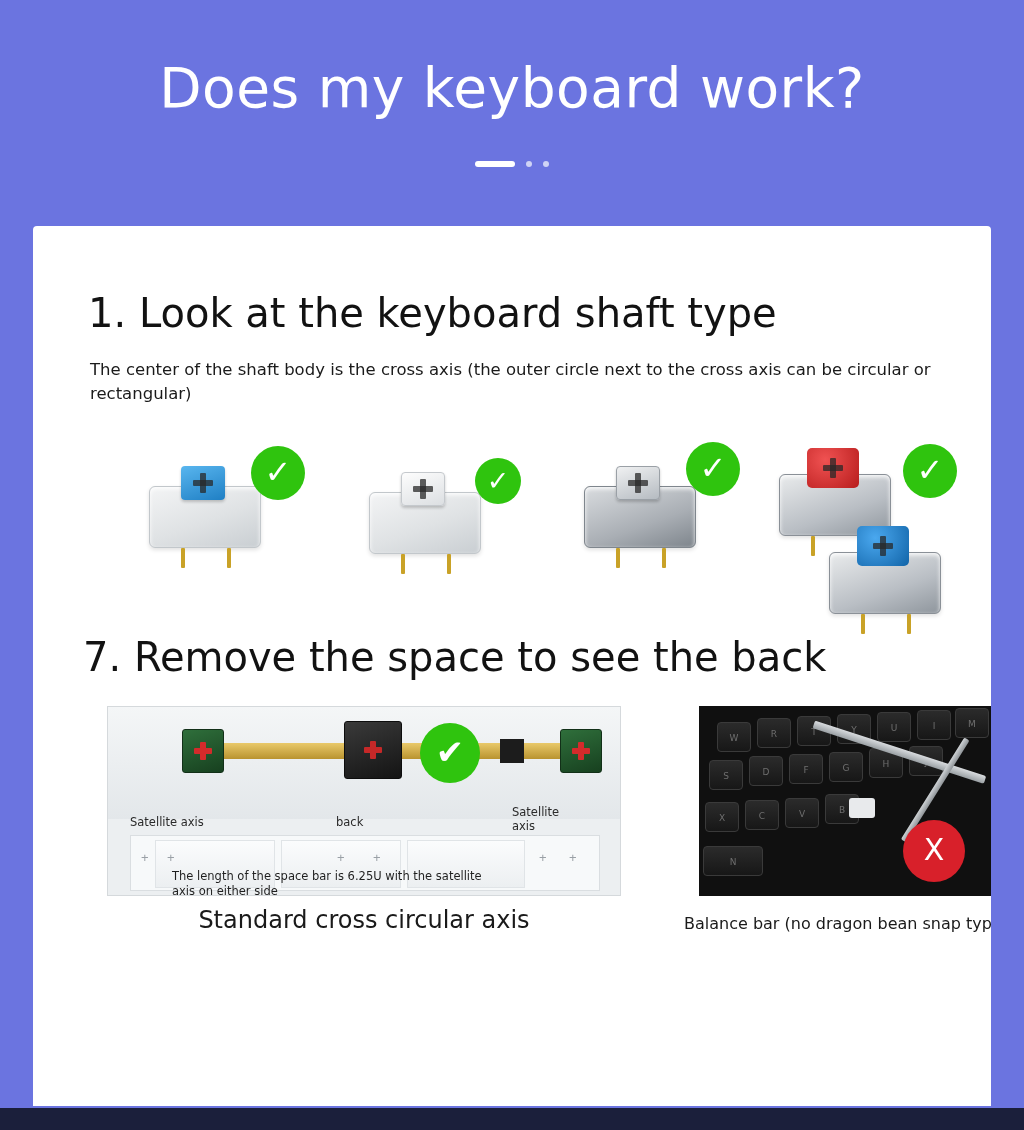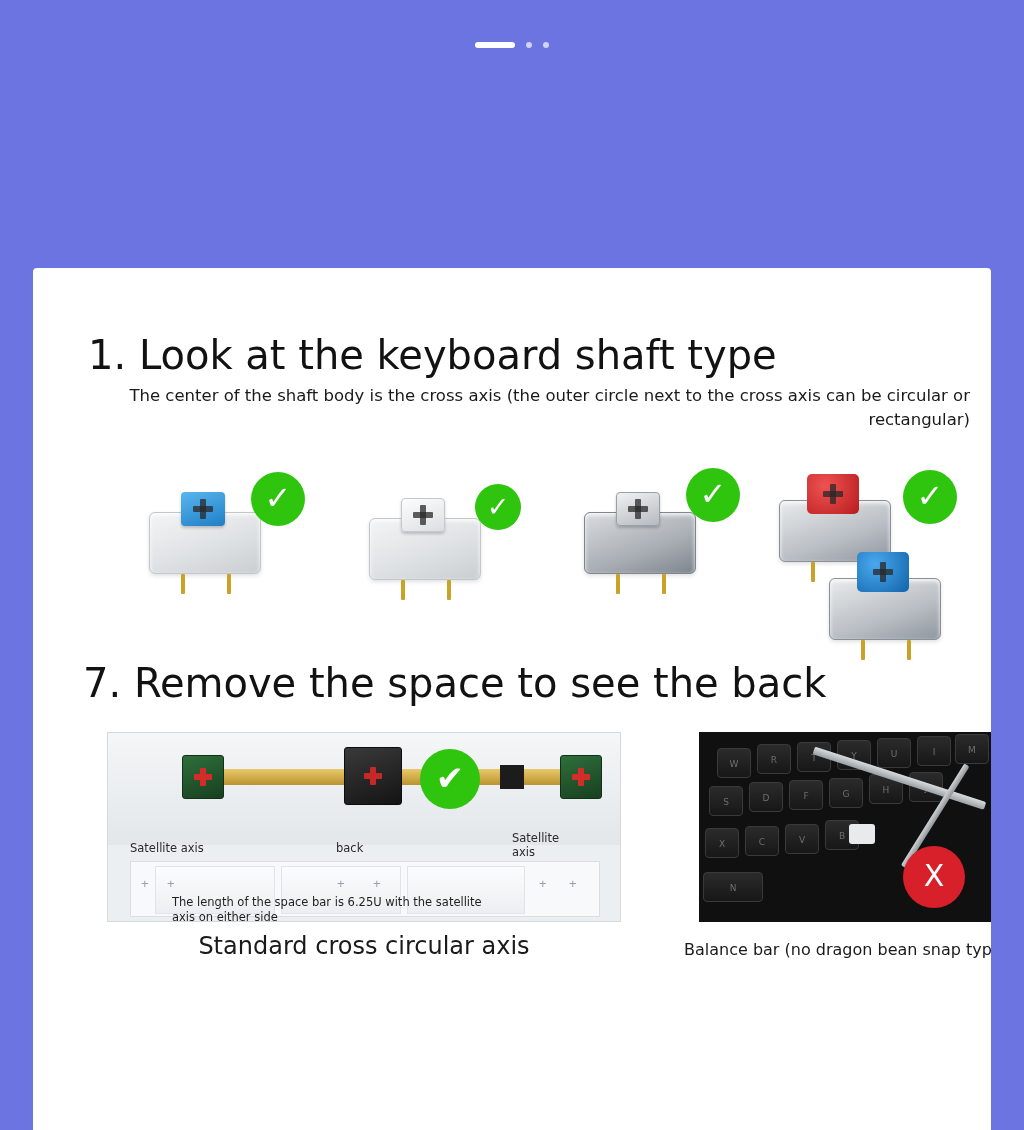--- a/index.html
+++ b/index.html
@@ -70,24 +70,23 @@
     color: #121212;
     font-family: "DejaVu Sans", sans-serif;
     margin: 0;
   }
   .h1-wrap { padding: 64px 0 0 55px; }
   .h2-wrap { padding: 0 0 0 50px; }
   .sub-text {
     font-size: 16.5px;
     color: #1a1a1a;
     line-height: 1.45;
-    margin: 6px 0 0 57px;
+    margin: 22px 0 0 57px;
     width: 880px;
     font-family: "DejaVu Sans", sans-serif;
-    text-align: right;
   }
 
   
   .switch-row {
     position: relative;
     margin: 28px 0 0 0;
     height: 200px;
   }
   .sw-item { position: absolute; }
 
@@ -354,20 +353,21 @@
     font-size: 16px;
     color: #1a1a1a;
     font-family: "DejaVu Sans", sans-serif;
   }
 </style>
 </head>
 <body>
 
 <div class="page">
 
+  <div class="hero-title">Does my keyboard work?</div>
 
   <div class="dots-row">
     <span class="dash"></span>
     <span class="dot"></span>
     <span class="dot"></span>
   </div>
 
   <div class="card">
 
     <div class="h1-wrap">

